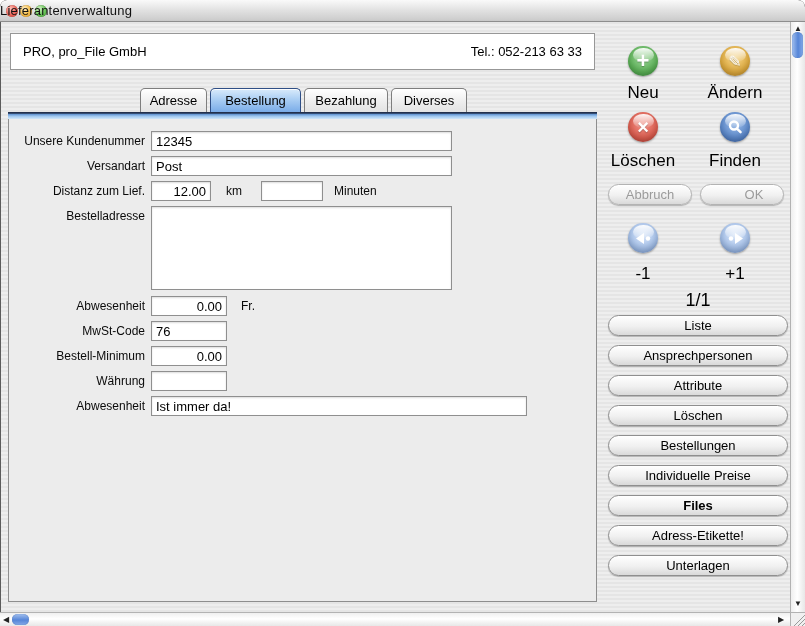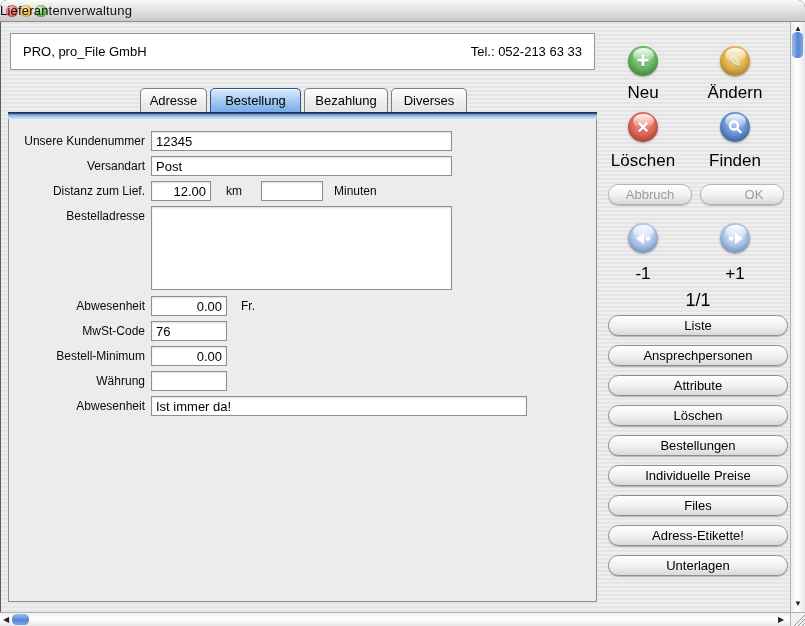--- a/index.html
+++ b/index.html
@@ -228,21 +228,21 @@
   <div class="orb-label" style="left:690px;top:264px;">+1</div>
 
   <div class="counter" style="left:648px;top:290px;width:100px;">1/1</div>
 
   <div class="capsule" style="left:608px;top:315px;width:180px;">Liste</div>
   <div class="capsule" style="left:608px;top:345px;width:180px;">Ansprechpersonen</div>
   <div class="capsule" style="left:608px;top:375px;width:180px;">Attribute</div>
   <div class="capsule" style="left:608px;top:405px;width:180px;">Löschen</div>
   <div class="capsule" style="left:608px;top:435px;width:180px;">Bestellungen</div>
   <div class="capsule" style="left:608px;top:465px;width:180px;">Individuelle Preise</div>
-  <div class="capsule" style="left:608px;top:495px;width:180px;">Files</div>
+  <div class="capsule" style="left:608px;top:495px;width:180px;font-weight:bold;">Files</div>
   <div class="capsule" style="left:608px;top:525px;width:180px;">Adress-Etikette!</div>
   <div class="capsule" style="left:608px;top:555px;width:180px;">Unterlagen</div>
 
   <div class="vtrack"></div>
   <div class="sb-arrow" style="left:794px;top:25px;">▲</div>
   <div class="vthumb"></div>
   <div class="sb-arrow" style="left:794px;top:600px;">▼</div>
 
   <div class="htrack"></div>
   <div class="sb-arrow" style="left:3px;top:616px;">◀</div>

